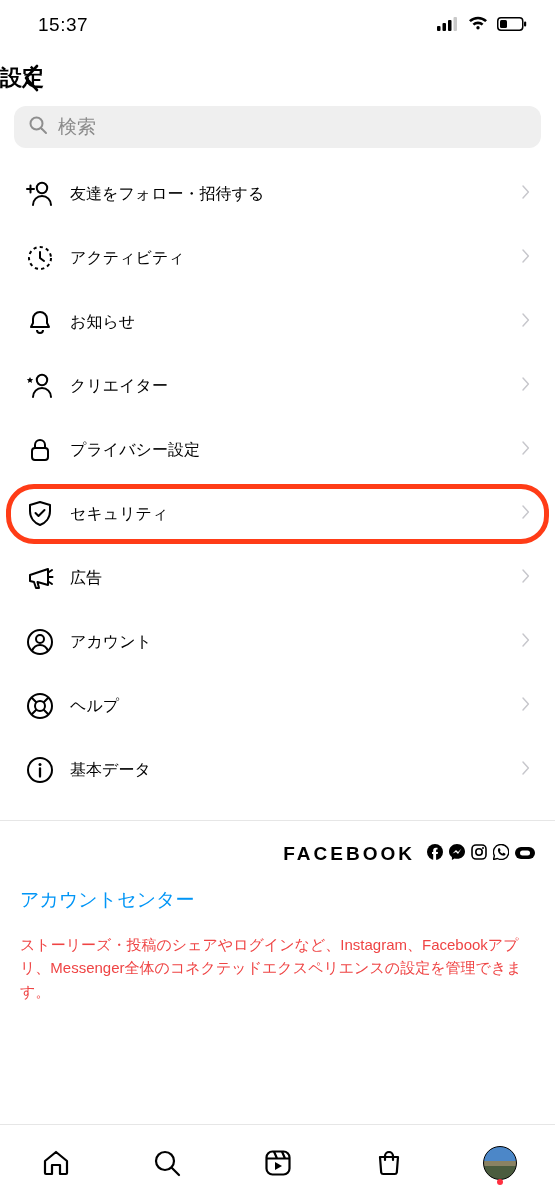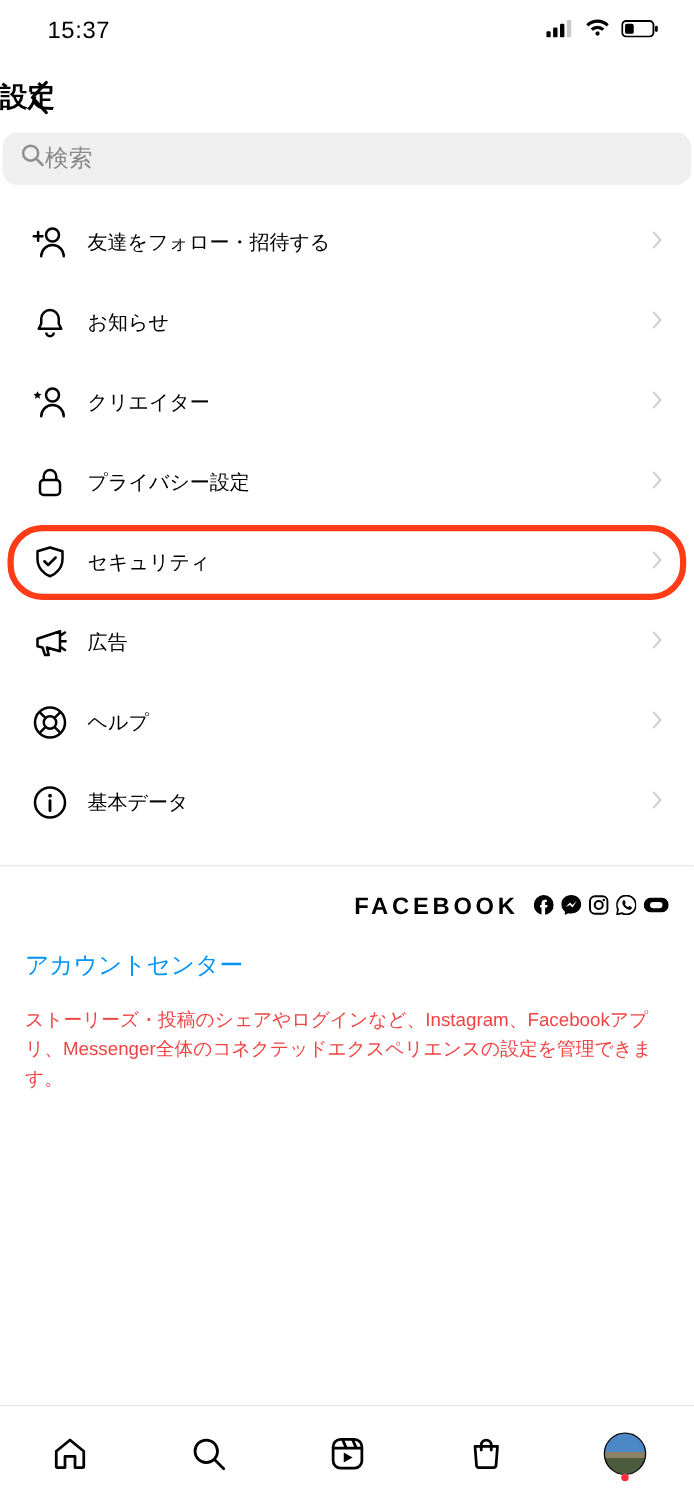--- a/index.html
+++ b/index.html
@@ -2,21 +2,21 @@
 <html><head>
 <meta charset="utf-8">
 <style>
   * { box-sizing: border-box; margin: 0; padding: 0; }
   html, body { width: 555px; height: 1200px; font-family: -apple-system, "Hiragino Sans", "Hiragino Kaku Gothic ProN", sans-serif; background: #fff; color: #000; }
   .status-bar { height: 50px; display: flex; align-items: center; justify-content: space-between; padding: 0 28px 0 38px; font-size: 19px; font-weight: 400; letter-spacing: .5px; }
   .status-right { display: flex; align-items: center; gap: 8px; }
   .header { height: 56px; position: relative; display: flex; align-items: center; justify-content: flex-start; }
   .header-title { font-size: 22px; font-weight: 700; }
   .back-btn { position: absolute; left: 14px; top: 50%; transform: translateY(-50%); width: 36px; height: 36px; display: flex; align-items: center; justify-content: center; }
-  .search-wrap { margin: 0 2px 8px; background: #efefef; border-radius: 12px; height: 42px; display: flex; align-items: center; padding: 0 14px; color: #8a8a8a; font-size: 19px; }
+  .search-wrap { margin: 0 14px 8px; background: #efefef; border-radius: 12px; height: 42px; display: flex; align-items: center; padding: 0 14px; gap: 10px; color: #8a8a8a; font-size: 19px; }
   .menu { padding: 6px 0 0; }
   .menu-item { display: flex; align-items: center; height: 64px; padding: 0 20px; }
   .menu-item .icon { width: 40px; height: 40px; display: flex; align-items: center; justify-content: center; flex: none; }
   .menu-item .label { flex: 1; font-size: 16px; margin-left: 10px; }
   .menu-item .chev { flex: none; color: #c7c7cc; }
   .highlight { position: relative; }
   .highlight::after {
     content: ""; position: absolute; left: 6px; right: 6px; top: 2px; bottom: 2px;
     border: 5px solid #ff3c17; border-radius: 28px; pointer-events: none;
   }
@@ -88,20 +88,31 @@
         </svg>
       </span>
       <span class="label">友達をフォロー・招待する</span>
       <span class="chev"><svg width="18" height="20" viewBox="0 0 30 30">
           <use href="#chevron-right-icon"></use>
         </svg></span>
     </div>
     <div class="menu-item">
       <span class="icon">
         <svg width="30" height="30" viewBox="0 0 30 30">
+          <use href="#activity-icon"></use>
+        </svg>
+      </span>
+      <span class="label">アクティビティ</span>
+      <span class="chev"><svg width="18" height="20" viewBox="0 0 30 30">
+          <use href="#chevron-right-icon"></use>
+        </svg></span>
+    </div>
+    <div class="menu-item">
+      <span class="icon">
+        <svg width="30" height="30" viewBox="0 0 30 30">
           <use href="#bell-icon"></use>
         </svg>
       </span>
       <span class="label">お知らせ</span>
       <span class="chev"><svg width="18" height="20" viewBox="0 0 30 30">
           <use href="#chevron-right-icon"></use>
         </svg></span>
     </div>
     <div class="menu-item">
       <span class="icon">
@@ -136,20 +147,31 @@
           <use href="#chevron-right-icon"></use>
         </svg></span>
     </div>
     <div class="menu-item">
       <span class="icon">
         <svg width="30" height="30" viewBox="0 0 30 30">
           <use href="#megaphone-icon"></use>
         </svg>
       </span>
       <span class="label">広告</span>
+      <span class="chev"><svg width="18" height="20" viewBox="0 0 30 30">
+          <use href="#chevron-right-icon"></use>
+        </svg></span>
+    </div>
+    <div class="menu-item">
+      <span class="icon">
+        <svg width="30" height="30" viewBox="0 0 30 30">
+          <use href="#account-icon"></use>
+        </svg>
+      </span>
+      <span class="label">アカウント</span>
       <span class="chev"><svg width="18" height="20" viewBox="0 0 30 30">
           <use href="#chevron-right-icon"></use>
         </svg></span>
     </div>
     <div class="menu-item">
       <span class="icon">
         <svg width="30" height="30" viewBox="0 0 30 30">
           <use href="#help-icon"></use>
         </svg>
       </span>

